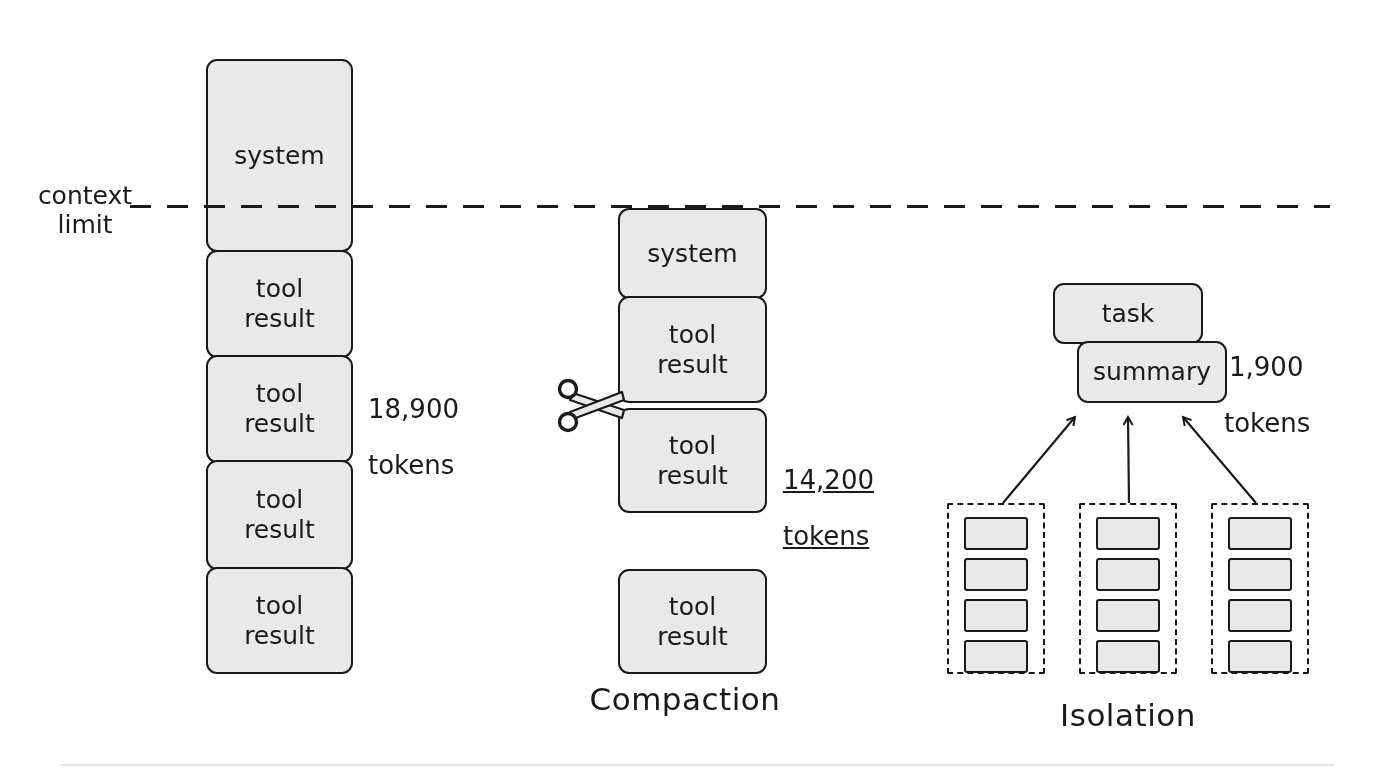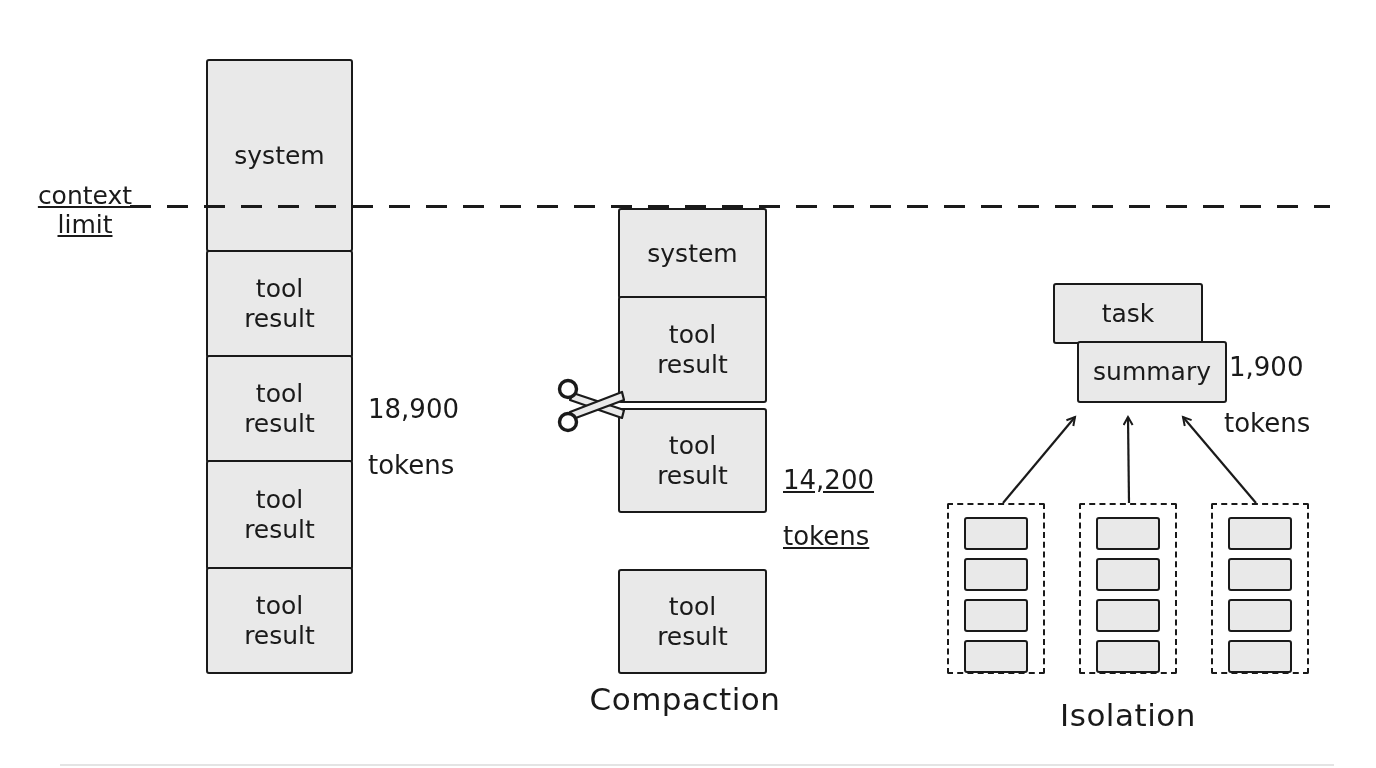--- a/index.html
+++ b/index.html
@@ -21,29 +21,29 @@
     background: repeating-linear-gradient(90deg,
       var(--stroke, #1a1a1a) 0 21px, transparent 21px 37px);
     z-index: 5;
   }
   .ctx-label {
     position: absolute;
     left: 22px; top: 181px; width: 126px;
     text-align: center;
     font-size: 25px; line-height: 29px;
   }
-  .ctx-label span { display: block; text-decoration: underline; }
+  .ctx-label span { display: block; }
 
   
   .box {
     position: absolute;
     box-sizing: border-box;
     background: var(--fill, #e9e9e9);
     border: 2.5px solid var(--stroke, #1a1a1a);
-    border-radius: 3px;
+    border-radius: 11px;
     display: flex;
     align-items: center;
     justify-content: center;
     text-align: center;
     font-size: 25px;
     line-height: 30px;
     z-index: 1;
   }
   .box .wrapper { display: inline-block; max-width: 95px; }
 

